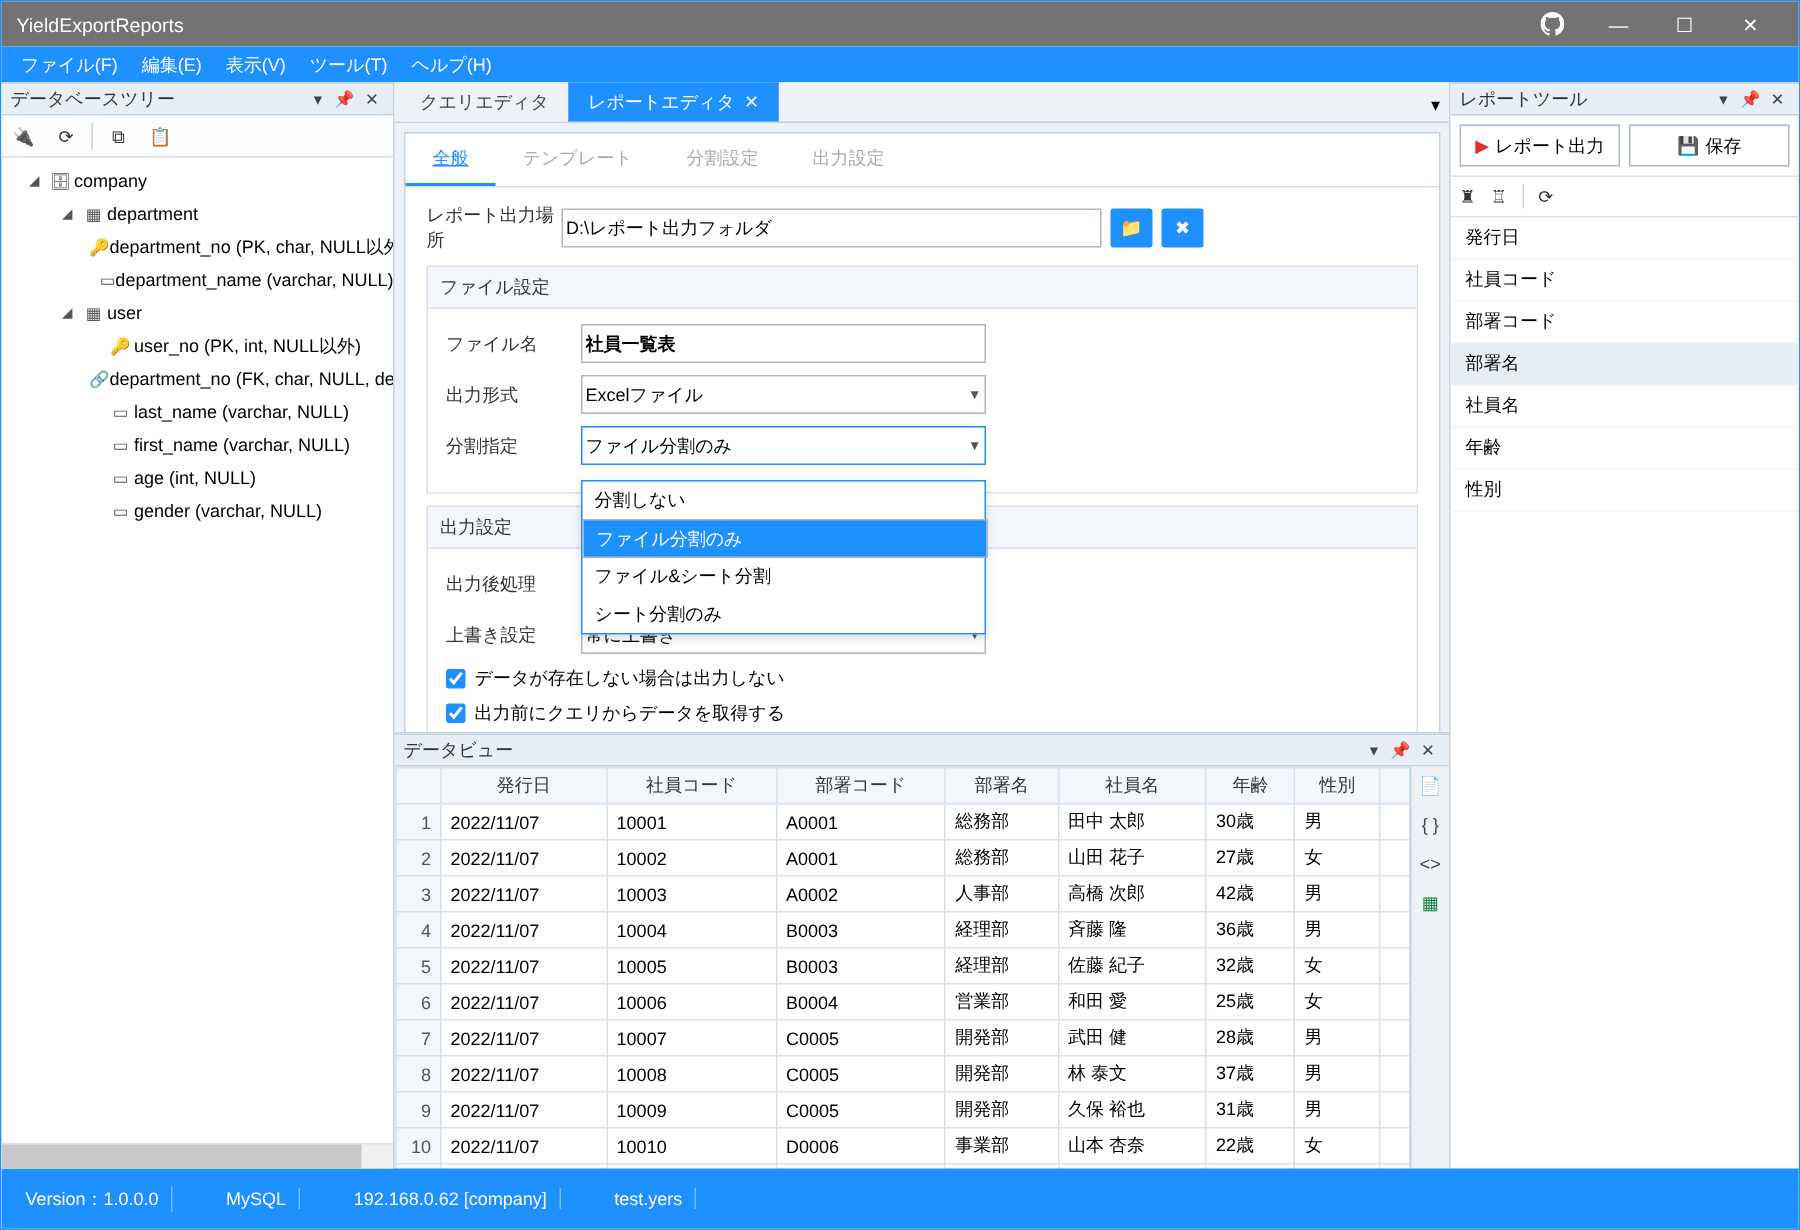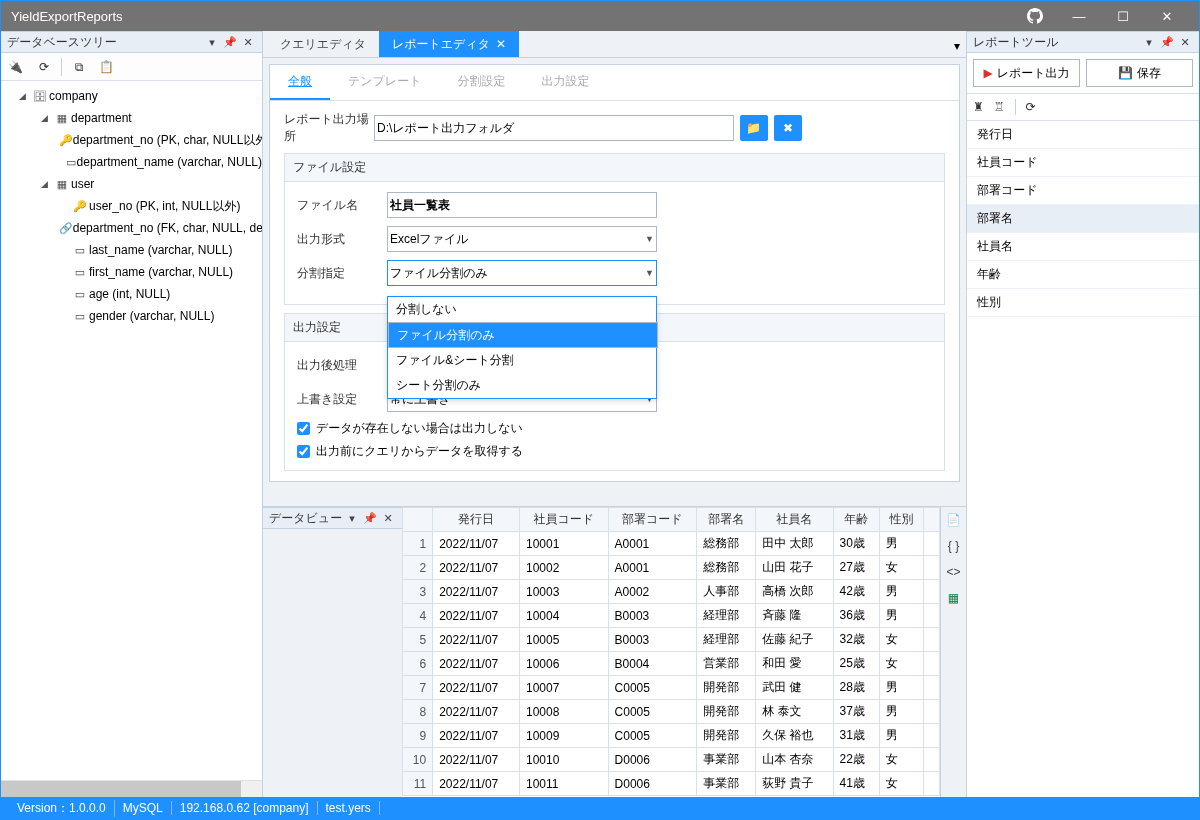--- a/index.html
+++ b/index.html
@@ -45,60 +45,67 @@
 .row .sel .arr { color: #555; font-size: 9px; }
 .iconbtn { width: 28px; height: 26px; background: #1e90ff; color: #fff; display: flex; align-items: center; justify-content: center; margin-left: 6px; cursor: pointer; border-radius: 2px; }
 .section { border: 1px solid #d8e0ea; margin-top: 8px; }
 .section-head { background: #f3f6fa; padding: 5px 8px; border-bottom: 1px solid #d8e0ea; color: #333; }
 .section-body { padding: 10px 12px; }
 .dropdown { position: absolute; top: 35px; left: -1px; width: calc(100% + 2px); background: #fff; border: 1px solid #1e90ff; z-index: 10; box-shadow: 0 2px 6px rgba(0,0,0,0.15); }
 .dropdown .opt { padding: 4px 8px; cursor: pointer; }
 .dropdown .opt.sel { background: #1e90ff; color: #fff; }
 .checkrow { display: flex; margin-top: 6px; }
 .checkrow input { margin-right: 6px; accent-color: #1e90ff; }
-.dataview { height: 291px; border-top: 1px solid #c5d2e0; display: flex; flex-direction: row; }
+.dataview { height: 291px; border-top: 1px solid #c5d2e0; display: flex; flex-direction: column; }
 .grid-wrap { flex: 1; display: flex; min-height: 0; }
 .grid { flex: 1; overflow: auto; background: #fff; }
 table { border-collapse: collapse; width: 100%; }
 th, td { border: 1px solid #d8e0ea; padding: 3px 6px; font-size: 12px; text-align: left; white-space: nowrap; }
 th { background: #f3f6fa; font-weight: normal; color: #333; text-align: center; }
 td.rn { background: #f3f6fa; text-align: right; color: #555; width: 30px; }
 .side-icons { width: 26px; background: #eef2f6; border-left: 1px solid #c5d2e0; display: flex; flex-direction: column; align-items: center; padding-top: 4px; gap: 8px; }
 .side-icons .si { width: 18px; height: 18px; cursor: pointer; display: flex; align-items: center; justify-content: center; color: #444; }
 .right { width: 233px; border-left: 1px solid #c5d2e0; display: flex; flex-direction: column; background: #fff; }
 .rbtns { display: flex; gap: 6px; padding: 6px; }
 .rbtn { flex: 1; border: 1px solid #adb8c6; background: #fff; height: 28px; display: flex; align-items: center; justify-content: center; cursor: pointer; gap: 4px; }
 .rbtn .ri { color: #e03030; }
 .rbtn .ri.save { color: #1e70d0; }
 .rtoolbar { border-top: 1px solid #d8e0ea; border-bottom: 1px solid #d8e0ea; height: 28px; display: flex; align-items: center; padding: 0 6px; gap: 10px; }
 .rtoolbar .rt { cursor: pointer; color: #333; }
 .rlist { flex: 1; }
 .ritem { padding: 5px 10px; border-bottom: 1px solid #eef2f6; cursor: pointer; }
 .ritem.sel { background: #e8eef5; }
-.status { height: 22px; background: #1e90ff; color: #fff; display: flex; align-items: center; padding: 0 8px; font-size: 11px; }
+.status { height: 40px; background: #1e90ff; color: #fff; display: flex; align-items: center; padding: 0 8px; font-size: 11px; gap: 28px; }
 .status .sseg { padding: 0 8px; border-right: 1px solid rgba(255,255,255,0.4); }
 .hscroll { height: 17px; background: #f0f0f0; border-top: 1px solid #d8e0ea; position: relative; }
 .hscroll .thumb { position: absolute; left: 0; top: 0; width: 240px; height: 100%; background: #c8c8c8; }
 svg { display: block; }
 </style>
 </head>
 <body>
 
 <div class="window">
   <div class="titlebar">
     <span class="title">YieldExportReports</span>
     <div class="wbtn">
         <svg width="16" height="16" viewBox="0 0 16 16" fill="#fff">
           <path d="M8 0C3.58 0 0 3.58 0 8c0 3.54 2.29 6.53 5.47 7.59.4.07.55-.17.55-.38v-1.34c-2.23.48-2.7-1.07-2.7-1.07-.36-.93-.89-1.18-.89-1.18-.73-.5.05-.49.05-.49.8.06 1.23.83 1.23.83.71 1.22 1.87.87 2.33.66.07-.52.28-.87.51-1.07-1.78-.2-3.64-.89-3.64-3.95 0-.87.31-1.59.82-2.15-.08-.2-.36-1.02.08-2.12 0 0 .67-.21 2.2.82.64-.18 1.32-.27 2-.27s1.36.09 2 .27c1.53-1.04 2.2-.82 2.2-.82.44 1.1.16 1.92.08 2.12.51.56.82 1.27.82 2.15 0 3.07-1.87 3.75-3.65 3.95.29.25.54.73.54 1.48v2.2c0 .21.15.46.55.38C13.71 14.53 16 11.54 16 8c0-4.42-3.58-8-8-8z"></path>
         </svg>
       </div>
     <div class="wbtn">―</div>
     <div class="wbtn">☐</div>
     <div class="wbtn">✕</div>
   </div>
+  <div class="menubar" id="menubar">
+      <div class="mitem">ファイル(F)</div>
+      <div class="mitem">編集(E)</div>
+      <div class="mitem">表示(V)</div>
+      <div class="mitem">ツール(T)</div>
+      <div class="mitem">ヘルプ(H)</div>
+    </div>
 
   <div class="body">
 
     <div class="left">
       <div class="panel-head">
         <span class="ptitle">データベースツリー</span>
         <span class="ico">▾</span>
         <span class="ico">📌</span>
         <span class="ico">✕</span>
       </div>

